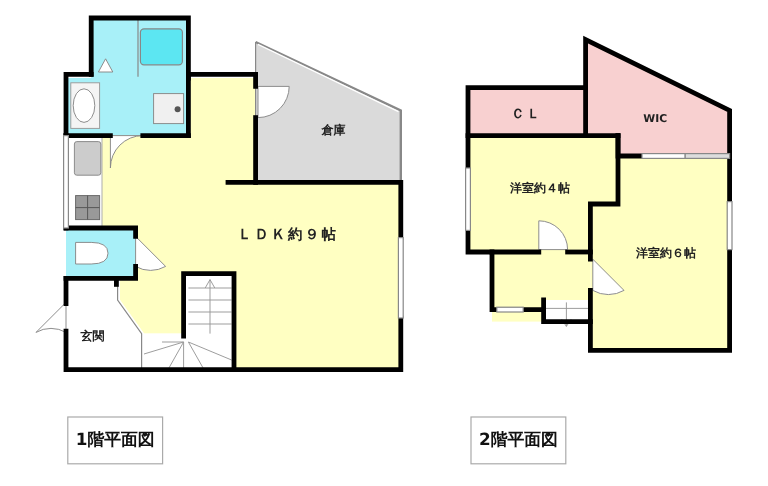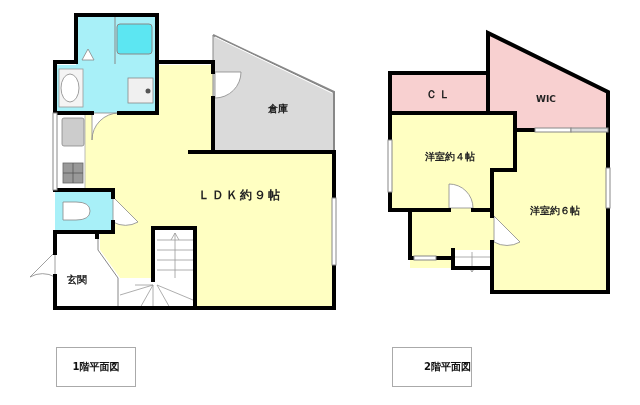--- a/index.html
+++ b/index.html
@@ -1,19 +1,19 @@
 <!DOCTYPE html>
 <html><head>
 <meta charset="utf-8">
 <style>
   html, body { margin: 0; padding: 0; background: #ffffff; }
   body { width: 640px; height: 405px; position: relative; overflow: hidden; font-family: "DejaVu Sans", sans-serif; }
   svg { position: absolute; left: 0; top: 0; }
   .room-label { font-family: "DejaVu Sans", sans-serif; font-weight: bold; fill: #222; }
-  .caption-box { position: absolute; border: 1px solid #aaa; background: #fff; display: flex; align-items: center; justify-content: center; font-family: "DejaVu Sans", sans-serif; font-weight: bold; font-size: 10px; color: #111; }
+  .caption-box { position: absolute; border: 1px solid #aaa; background: #fff; display: flex; align-items: center; justify-content: center; font-family: "DejaVu Sans", sans-serif; font-weight: bold; font-size: 14px; color: #111; }
 </style>
 </head>
 <body>
 
 <svg width="640" height="405" viewBox="0 0 640 405">
 
   <g>
 
     <polygon points="85,65 213,65 213,152 334,152 334,308 195,308 195,228 153,228 153,278 120,278 100,250 100,232 113,232 113,190 85,190" fill="#FFFFC2"></polygon>
 
@@ -144,15 +144,15 @@
     <text class="room-label" x="439" y="98" font-size="11" text-anchor="middle" letter-spacing="2">ＣＬ</text>
     <text class="room-label" x="546" y="102" font-size="9" text-anchor="middle">WIC</text>
     <text class="room-label" x="450" y="160" font-size="10" text-anchor="middle">洋室約４帖</text>
     <text class="room-label" x="555" y="214" font-size="10" text-anchor="middle">洋室約６帖</text>
   </g>
 </svg>
 
 <div class="caption-box" style="left:56px; top:347px; width:78px; height:38px;">
   <span>1階平面図</span>
 </div>
-<div class="caption-box" style="left:392px; top:347px; width:78px; height:38px;justify-content:flex-end;">
+<div class="caption-box" style="left:392px; top:347px; width:78px; height:38px;">
   <span>2階平面図</span>
 </div>
 
 </body></html>

